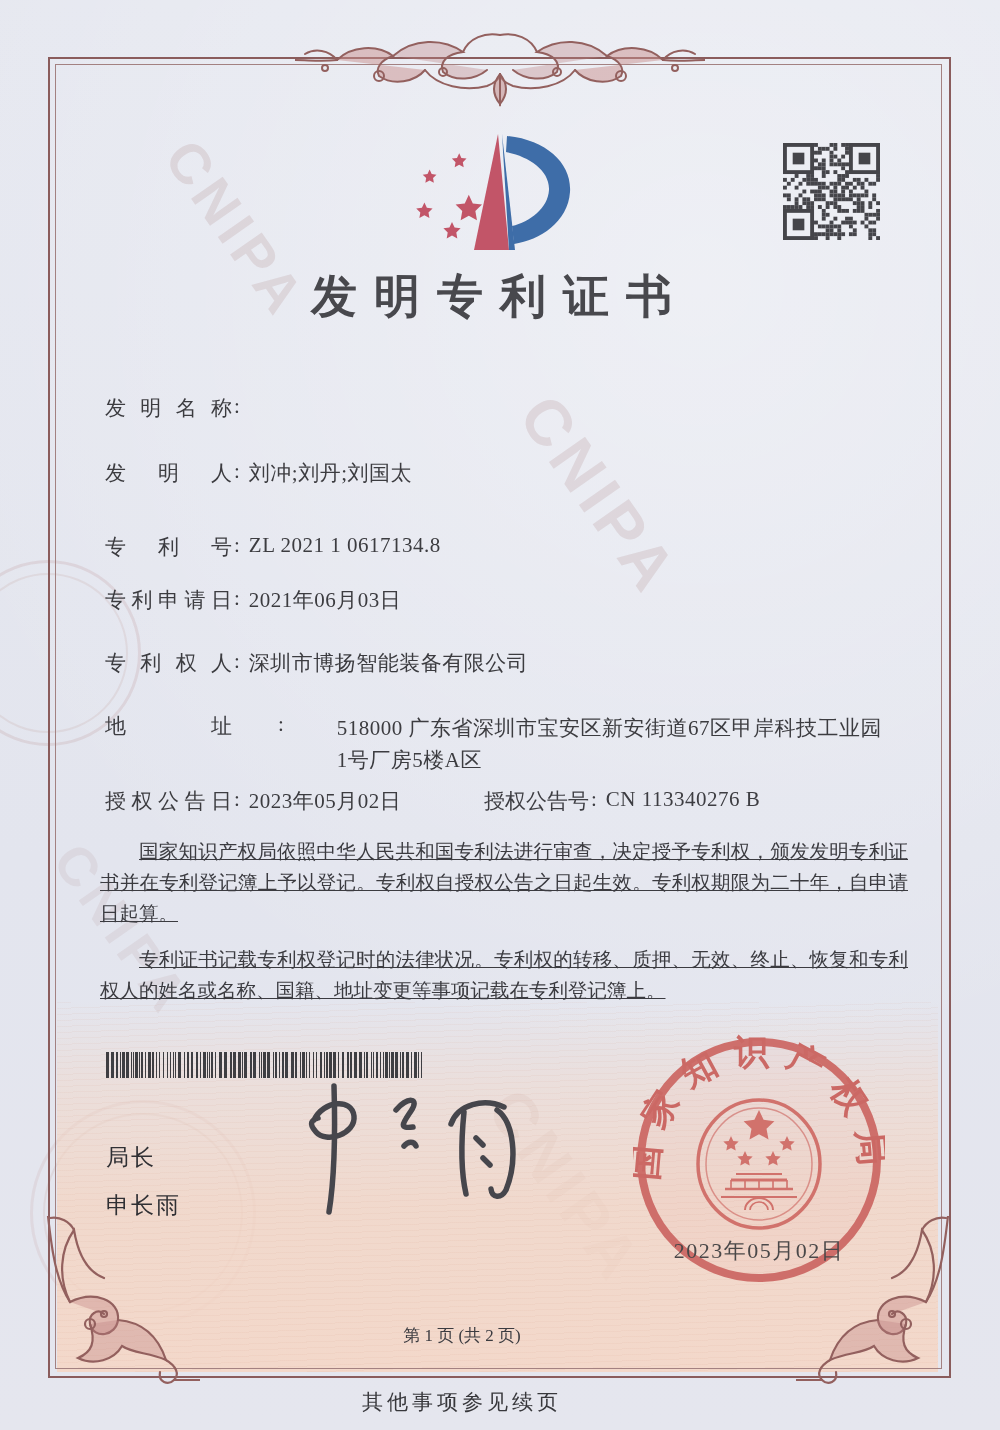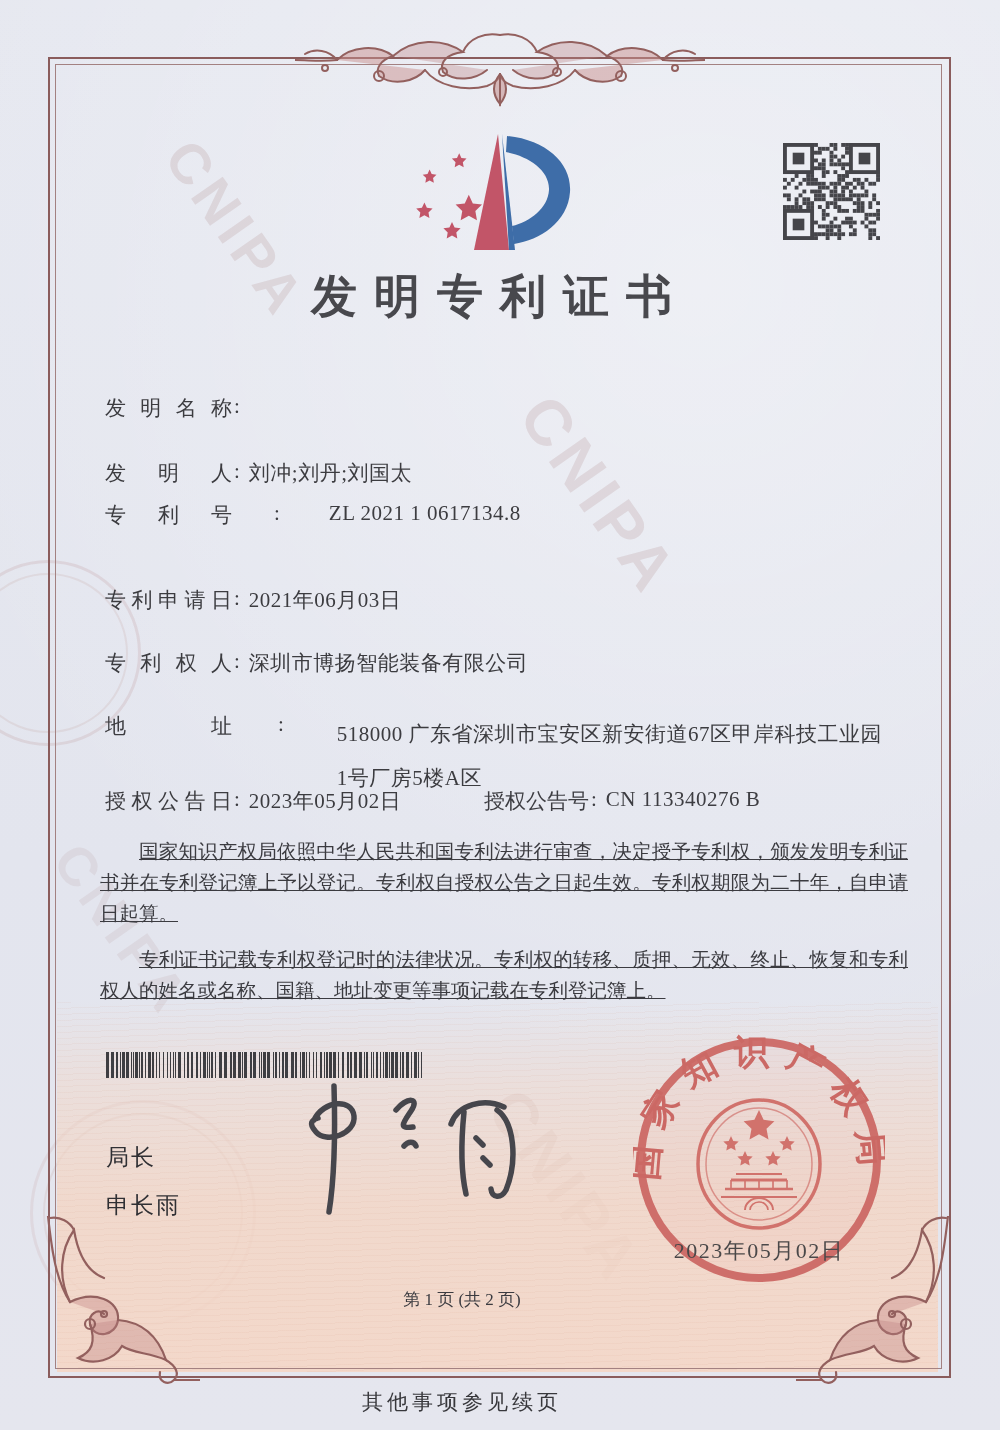--- a/index.html
+++ b/index.html
@@ -36,33 +36,33 @@
   .cert-no{position:absolute;left:105px;top:126px;font-size:21px;letter-spacing:3px;color:#3c3c40;}
   .logo{position:absolute;left:412px;top:130px;}
   .qr{position:absolute;left:783px;top:143px;width:97px;height:97px;}
   .title{position:absolute;left:0;right:0;top:266px;text-align:center;
     font-size:46px;font-weight:bold;letter-spacing:17px;color:#48484d;}
   
   .row{position:absolute;left:105px;display:flex;align-items:flex-start;font-size:21px;color:#3c3c40;font-family:Liberation Serif, serif;}
   .flabel{display:inline-block;width:127px;text-align:justify;text-align-last:justify;}
   .colon{margin:0 9px 0 2px;}
   .fvalue{letter-spacing:.5px;}
-  .fvalue.addr{width:552px;line-height:44px;}
+  .fvalue.addr{width:552px;line-height:32px;}
   .grant2{position:absolute;left:484px;top:787px;display:flex;font-size:21px;}
   
   .paras{position:absolute;left:100px;top:836px;width:808px;font-size:19.5px;
     line-height:31px;text-align:justify;color:#3b3b40;}
   .paras p{margin:0 0 15px 0;text-indent:2em;text-decoration:underline;}
   
   .barcode{position:absolute;left:106px;top:1052px;width:318px;height:26px;}
   .sig-title{position:absolute;left:106px;top:1142px;font-size:23px;letter-spacing:2px;color:#303034;}
   .sig-name{position:absolute;left:106px;top:1190px;font-size:23px;letter-spacing:2px;color:#303034;}
   .signature{position:absolute;left:268px;top:1080px;}
   .seal{position:absolute;left:633px;top:1034px;}
-  .page-info{position:absolute;left:0;right:76px;top:1288px;text-align:center;font-size:17px;color:#3b3b40;}
+  .page-info{position:absolute;left:0;right:76px;top:1324px;text-align:center;font-size:17px;color:#3b3b40;}
   .cont-note{position:absolute;left:0;right:76px;top:1388px;text-align:center;font-size:21px;
     letter-spacing:4px;color:#37373b;}
   
   .orn{position:absolute;pointer-events:none;}
   svg{display:block;}
 </style>
 </head>
 <body>
 
 <div class="page">
@@ -360,21 +360,21 @@
 
   <div class="row" style="top:394px;">
     <span class="flabel">发明名称</span>
       <span class="colon">:</span>
   </div>
   <div class="row" style="top:459px;">
     <span class="flabel">发明人</span>
       <span class="colon">:</span>
     <span class="fvalue">刘冲;刘丹;刘国太</span>
   </div>
-  <div class="row" style="top:501px;gap:40px;">
+  <div class="row" style="top:533px;">
     <span class="flabel">专利号</span>
       <span class="colon">:</span>
     <span class="fvalue">ZL 2021 1 0617134.8</span>
   </div>
   <div class="row" style="top:586px;">
     <span class="flabel">专利申请日</span>
       <span class="colon">:</span>
     <span class="fvalue">2021年06月03日</span>
   </div>
   <div class="row" style="top:649px;">

